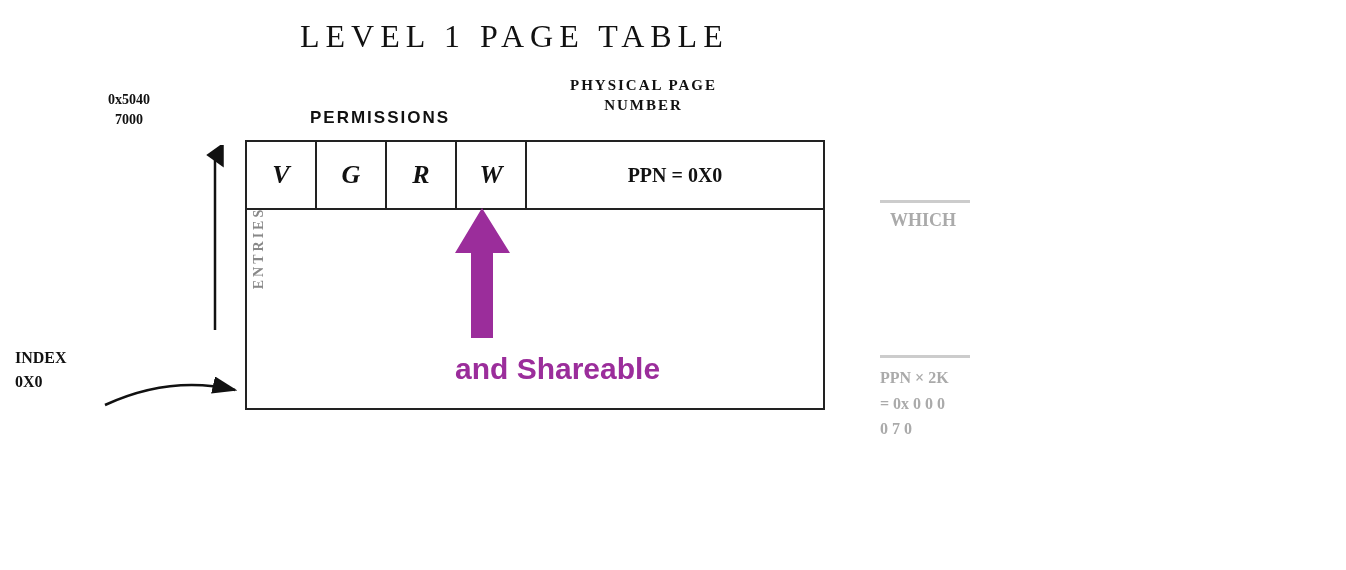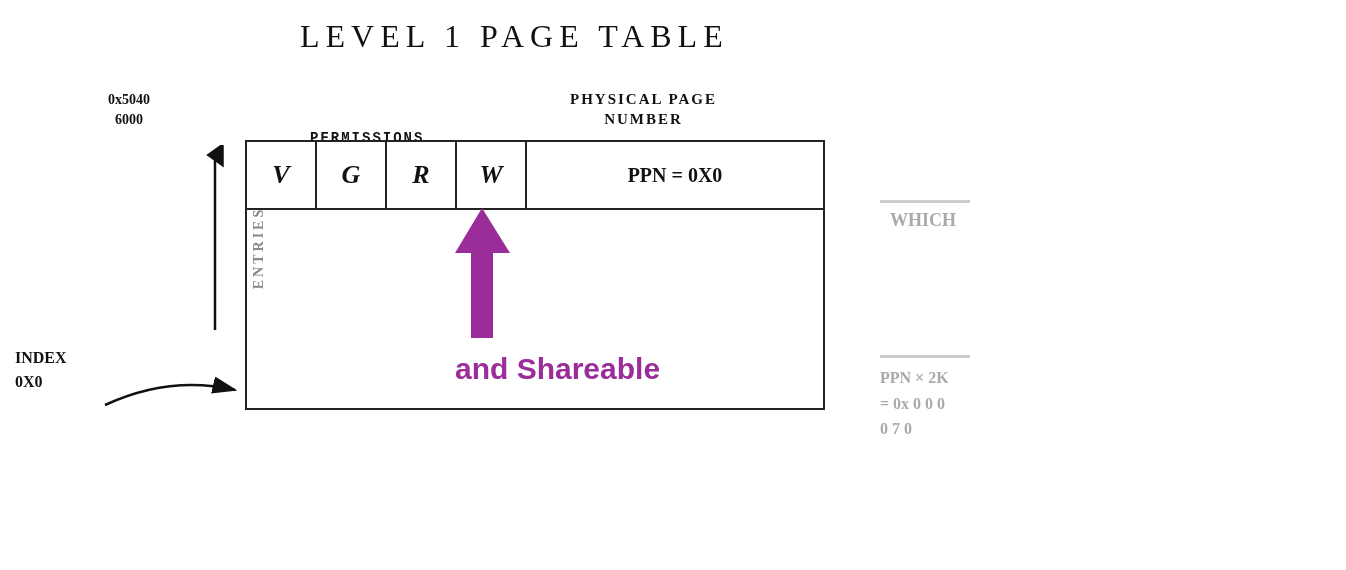--- a/index.html
+++ b/index.html
@@ -48,32 +48,31 @@
       line-height: 1.4;
       color: #111;
       text-align: center;
     }
 
     
     .permissions-label {
       position: absolute;
       top: 108px;
       left: 310px;
-      font-size: 14px;
-      font-family: Liberation Mono, monospace;
+      font-size: 17px;
+      font-family: Liberation Sans, sans-serif;
       letter-spacing: 2px;
       color: #111;
       text-transform: uppercase;
-      margin-top: 22px;
     }
 
     
     .ppn-label {
       position: absolute;
-      top: 90px;
+      top: 76px;
       left: 570px;
       font-size: 15px;
       font-family: 'Segoe Print', 'Bradley Hand', 'Comic Sans MS', cursive;
       letter-spacing: 2px;
       color: #111;
       text-align: center;
       line-height: 1.3;
       text-transform: uppercase;
     }
 
@@ -222,21 +221,21 @@
   </style>
 </head>
 <body>
 
 <div class="page">
 
   <div class="title handwritten">Level 1 Page Table</div>
 
   <div class="address-label handwritten">
     <span>0x5040</span><br>
-    <span>6000</span>
+    <span>7000</span>
   </div>
 
   <div class="permissions-label handwritten">Permissions</div>
 
   <div class="ppn-label handwritten">
     <span>Physical Page</span><br>
     <span>Number</span>
   </div>
 
   <div class="left-arrow-container">

